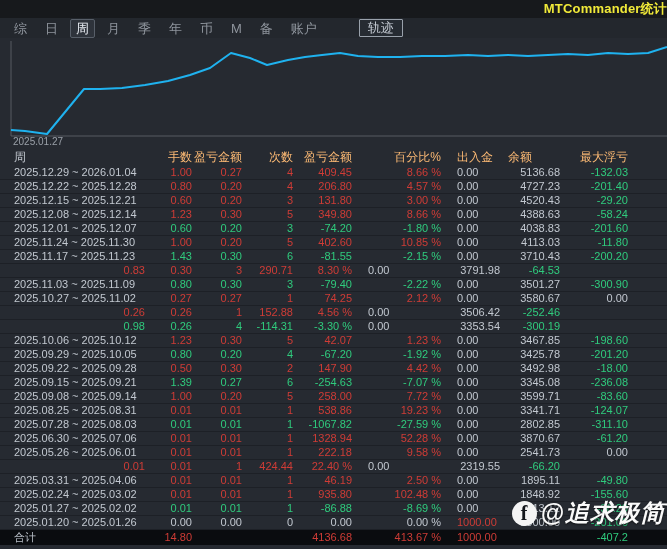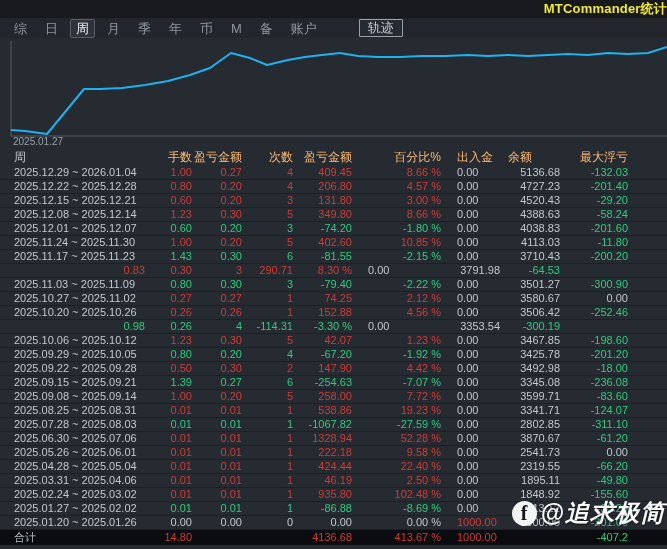--- a/index.html
+++ b/index.html
@@ -245,21 +245,20 @@
         <div class="cell c2 red">0.27</div>
         <div class="cell c3 red">1</div>
         <div class="cell c4 red">74.25</div>
         <div class="cell c5 red">2.12 %</div>
         <div class="cell c6 neutral">0.00</div>
         <div class="cell c7 neutral">3580.67</div>
         <div class="cell c8 neutral">0.00</div>
         <div class="cell c9 "></div>
       </div>
       <div class="grid-row">
-        <div class="cell c0 neutral">2025.10.20 ~ 2025.10.26</div>
         <div class="cell c1 red">0.26</div>
         <div class="cell c2 red">0.26</div>
         <div class="cell c3 red">1</div>
         <div class="cell c4 red">152.88</div>
         <div class="cell c5 red">4.56 %</div>
         <div class="cell c6 neutral">0.00</div>
         <div class="cell c7 neutral">3506.42</div>
         <div class="cell c8 green">-252.46</div>
         <div class="cell c9 "></div>
       </div>
@@ -376,21 +375,20 @@
         <div class="cell c2 red">0.01</div>
         <div class="cell c3 red">1</div>
         <div class="cell c4 red">222.18</div>
         <div class="cell c5 red">9.58 %</div>
         <div class="cell c6 neutral">0.00</div>
         <div class="cell c7 neutral">2541.73</div>
         <div class="cell c8 neutral">0.00</div>
         <div class="cell c9 "></div>
       </div>
       <div class="grid-row">
-        <div class="cell c0 neutral">2025.04.28 ~ 2025.05.04</div>
         <div class="cell c1 red">0.01</div>
         <div class="cell c2 red">0.01</div>
         <div class="cell c3 red">1</div>
         <div class="cell c4 red">424.44</div>
         <div class="cell c5 red">22.40 %</div>
         <div class="cell c6 neutral">0.00</div>
         <div class="cell c7 neutral">2319.55</div>
         <div class="cell c8 green">-66.20</div>
         <div class="cell c9 "></div>
       </div>

